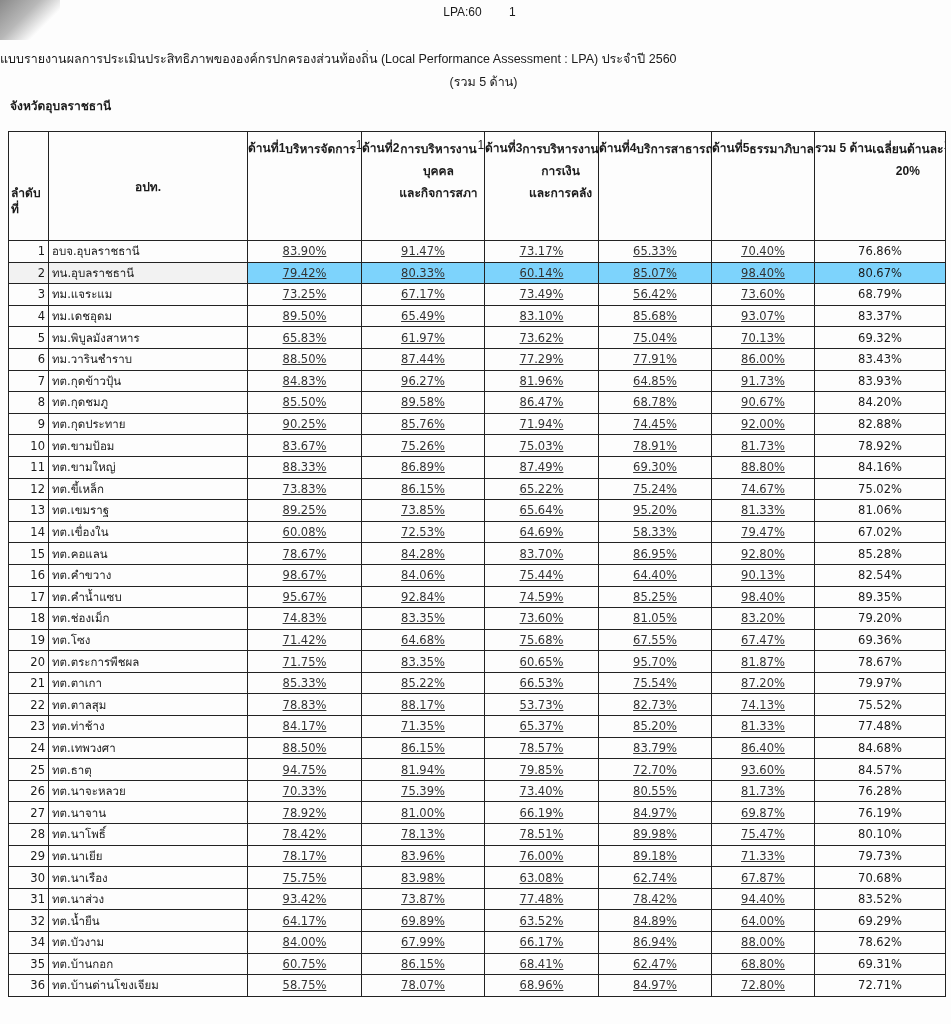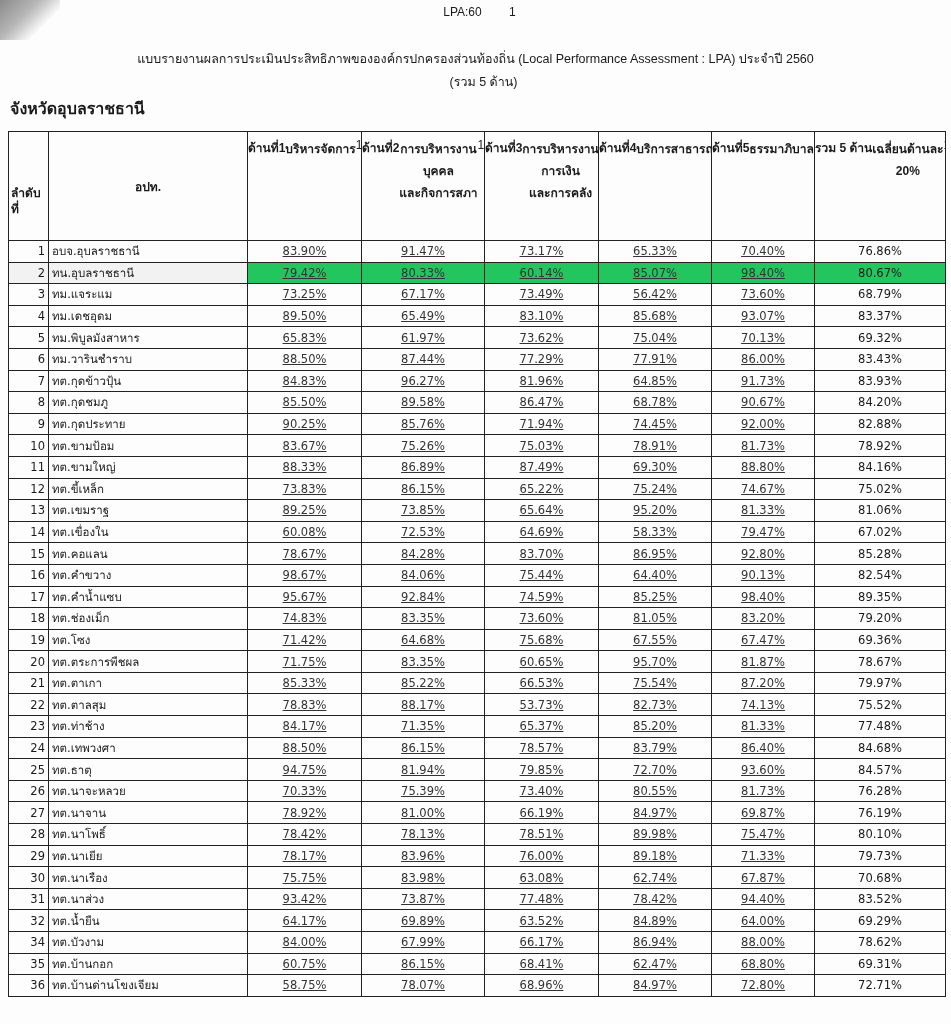--- a/index.html
+++ b/index.html
@@ -14,29 +14,29 @@
       position: absolute; left: 0; top: 0; width: 60px; height: 40px;
       background: linear-gradient(135deg, #8a8a8a 0%, #b8b8b8 40%, rgba(255,255,255,0) 70%);
     }
     .page-code {
       position: absolute; top: 5px; left: 4px; width: 100%;
       text-align: center; font-size: 12px; font-family: "Liberation Sans", sans-serif;
     }
     .page-code span { margin: 0 12px; }
     .title {
       position: absolute; top: 49px; left: 0; width: 100%;
-      text-align: center; font-size: 12.5px; font-family: "Liberation Sans", sans-serif;
+      text-align: left; font-size: 12.5px; font-family: "Liberation Sans", sans-serif;
     }
     .subtitle {
       position: absolute; top: 72px; left: 8px; width: 100%;
       text-align: center; font-size: 12.5px; font-family: "Liberation Sans", sans-serif;
     }
     .province {
       position: absolute; top: 96px; left: 10px;
-      font-size: 16px; font-weight: bold; font-family: "Liberation Sans", sans-serif;
+      font-size: 12px; font-weight: bold; font-family: "Liberation Sans", sans-serif;
     }
     table.lpa {
       position: absolute; top: 131px; left: 8px;
       width: 937px;
       border-collapse: collapse;
       table-layout: fixed;
       font-size: 12px;
     }
     table.lpa th, table.lpa td {
       border: 1.5px solid #222;
@@ -60,21 +60,21 @@
     .hdr-mid { line-height: 22px; }
     th.col-rank { text-align: left !important; padding-left: 2px !important; vertical-align: middle; margin-left: 23px; }
     th.col-rank div { text-align: left; line-height: 16px; margin-top: 30px; }
     table.lpa tbody td { height: 20.6px; font-family: "DejaVu Sans", sans-serif; font-size: 11.5px; }
     table.lpa tbody tr.tall td { height: 25px; }
     td.rank { text-align: right; padding-right: 4px; }
     td.name { text-align: left; padding-left: 8px; font-size: 12px; }
     td.val { text-align: center; }
     td.val span { text-decoration: underline; color: #333; }
     td.avg { text-align: center; }
-    tr.shaded td { background: #22c55e; }
+    tr.shaded td { background: #7dd3fc; }
     tr.shaded td.rank, tr.shaded td.name { background: #f2f2f2; }
   </style>
 </head>
 <body>
 
 <div class="corner-fold"></div>
 
 <div class="page-code">
   <span>LPA:60</span>
   <span>1</span>

